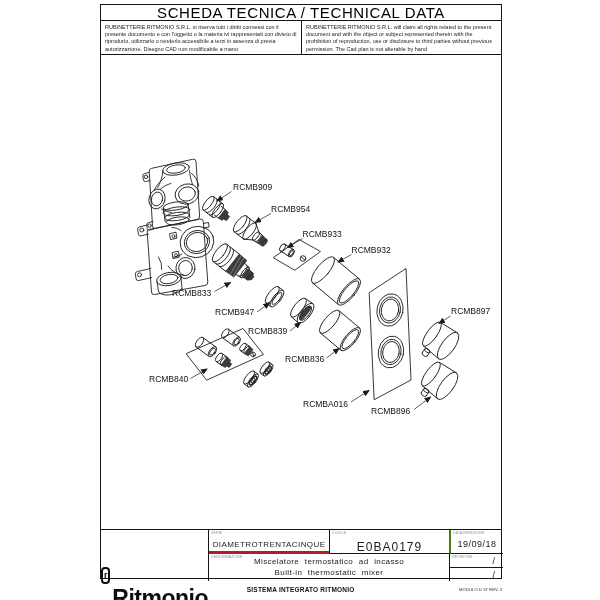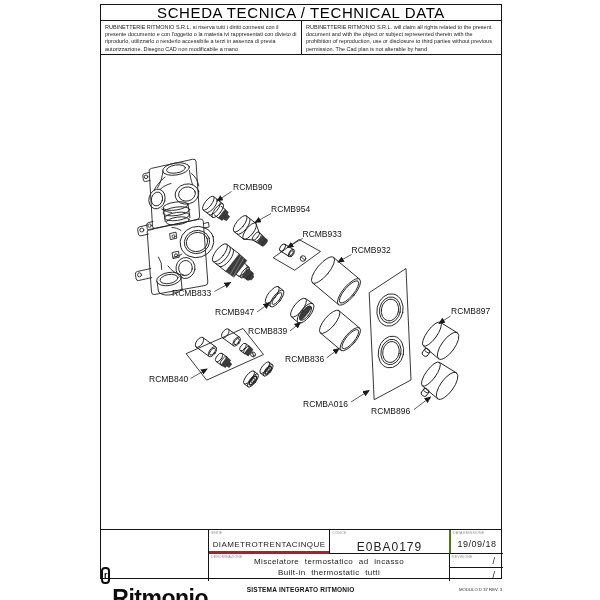--- a/index.html
+++ b/index.html
@@ -96,21 +96,21 @@
       </div>
 
       <div class="cell" style="left:348px;top:0;width:54px;height:24px;border-left:2px solid #4d7c0f;border-bottom:1px solid #151515;">
         <span class="cell-label">DATA EMISSIONE</span>
         <span class="cell-value v-data">19/09/18</span>
       </div>
 
       <div class="cell" style="left:108px;top:24px;width:240px;height:27px;text-decoration:underline;">
         <span class="cell-label">DENOMINAZIONE</span>
         <span class="cell-value v-den1">Miscelatore termostatico ad incasso</span>
-        <span class="cell-value v-den2">Built-in thermostatic tutti</span>
+        <span class="cell-value v-den2">Built-in thermostatic mixer</span>
       </div>
 
       <div class="cell" style="left:348px;top:24px;width:54px;height:13.5px;border-left:1px solid #151515;border-bottom:1px solid #151515;">
         <span class="cell-label">REVISIONE</span>
         <span class="slash">/</span>
       </div>
       <div class="cell" style="left:348px;top:37.5px;width:54px;height:13.5px;border-left:1px solid #151515;">
         <span class="slash">/</span>
       </div>
     </div>

